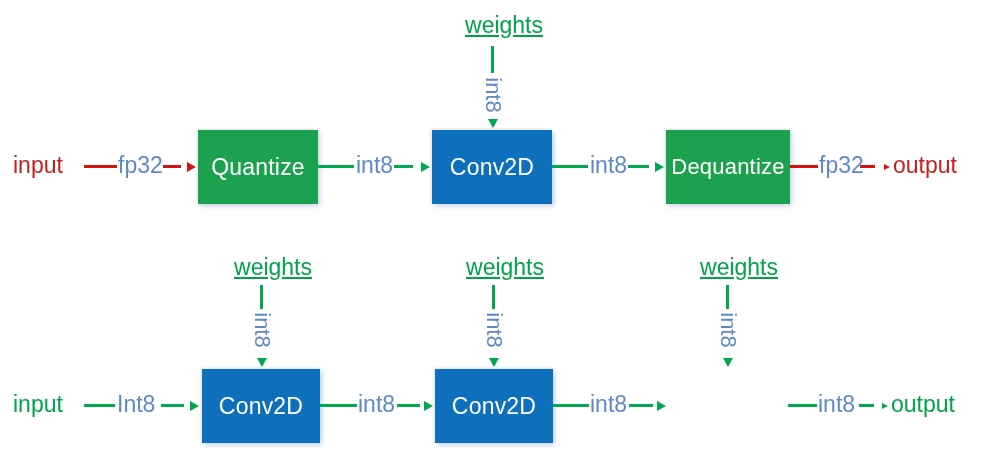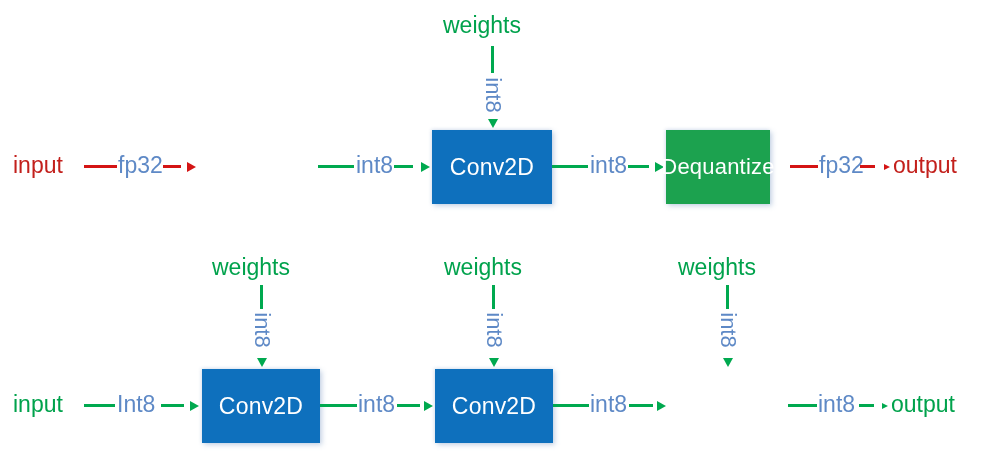--- a/index.html
+++ b/index.html
@@ -25,54 +25,57 @@
   .arr-r.green { border-left:9px solid var(--line-green); }
   .arr-r.tiny.red   { border-top-width:3px; border-bottom-width:3px; border-left-width:6px; }
   .arr-r.tiny.green { border-top-width:3px; border-bottom-width:3px; border-left-width:6px; }
   .arr-d { position:absolute; width:0; height:0;
            border-left:5px solid transparent; border-right:5px solid transparent;
            border-top:9px solid var(--line-green); }
   .lbl { position:absolute; font-size:23px; white-space:nowrap; }
   .lbl.red   { color:var(--text-red); }
   .lbl.blue  { color:var(--label-blue); }
   .lbl.green { color:var(--text-green); }
-  .lbl.c { width:100px; text-align:left; }
+  .lbl.c { width:100px; text-align:right;text-decoration:underline; }
   .vtext {
     position:absolute; width:44px; height:24px; line-height:24px; text-align:center;
     font-size:22px; color:var(--label-blue); transform:rotate(90deg);
     transform-origin:center center; white-space:nowrap;
   }
 </style>
 </head>
 <body>
 
 <div class="canvas">
 
   <span class="lbl red" style="left:13px;top:152px">input</span>
   <div class="hline red-line" style="left:84px;top:165px;width:33px"></div>
   <span class="lbl blue" style="left:118px;top:152px">fp32</span>
   <div class="hline red-line" style="left:163px;top:165px;width:18px"></div>
   <div class="arr-r red" style="left:187px;top:162px"></div>
 
+  <div class="node green" style="left:198px;top:130px;width:120px;height:74px">
+    <span>Quantize</span>
+  </div>
 
   <div class="hline green-line" style="left:318px;top:165px;width:36px"></div>
   <span class="lbl blue" style="left:356px;top:152px">int8</span>
   <div class="hline green-line" style="left:394px;top:165px;width:19px"></div>
   <div class="arr-r green" style="left:421px;top:162px"></div>
 
   <div class="node blue" style="left:432px;top:130px;width:120px;height:74px">
     <span>Conv2D</span>
   </div>
 
   <div class="hline green-line" style="left:552px;top:165px;width:36px"></div>
   <span class="lbl blue" style="left:590px;top:152px">int8</span>
   <div class="hline green-line" style="left:628px;top:165px;width:21px"></div>
   <div class="arr-r green" style="left:655px;top:162px"></div>
 
-  <div class="node green small" style="left:666px;top:130px;width:104px;height:74px">
+  <div class="node green small" style="left:666px;top:130px;width:124px;height:74px">
     <span>Dequantize</span>
   </div>
 
   <div class="hline red-line" style="left:790px;top:165px;width:28px"></div>
   <span class="lbl blue" style="left:819px;top:152px">fp32</span>
   <div class="hline red-line" style="left:860px;top:165px;width:15px"></div>
   <div class="arr-r tiny red" style="left:884px;top:164px"></div>
   <span class="lbl red" style="left:893px;top:152px">output</span>
 
   <span class="lbl green c" style="left:443px;top:12px">weights</span>

